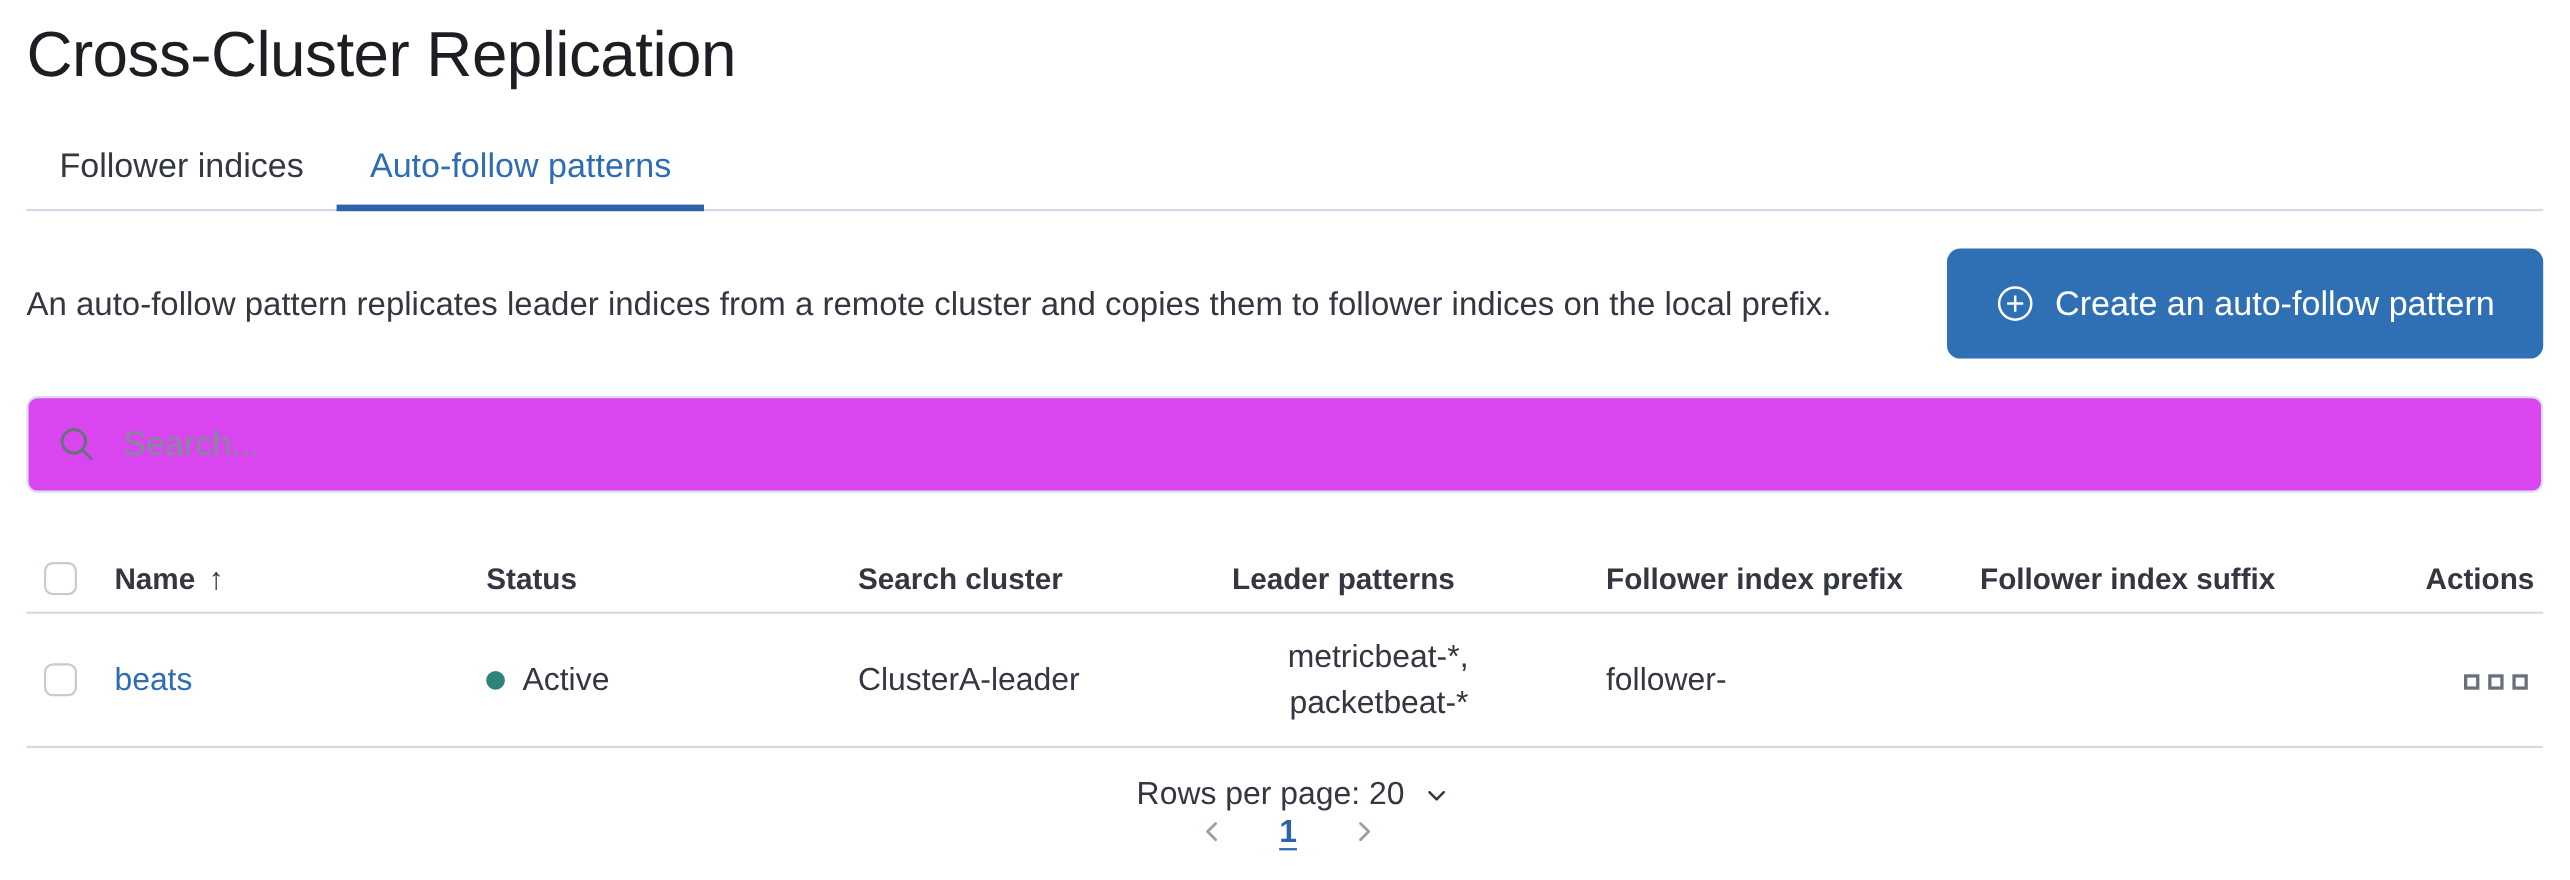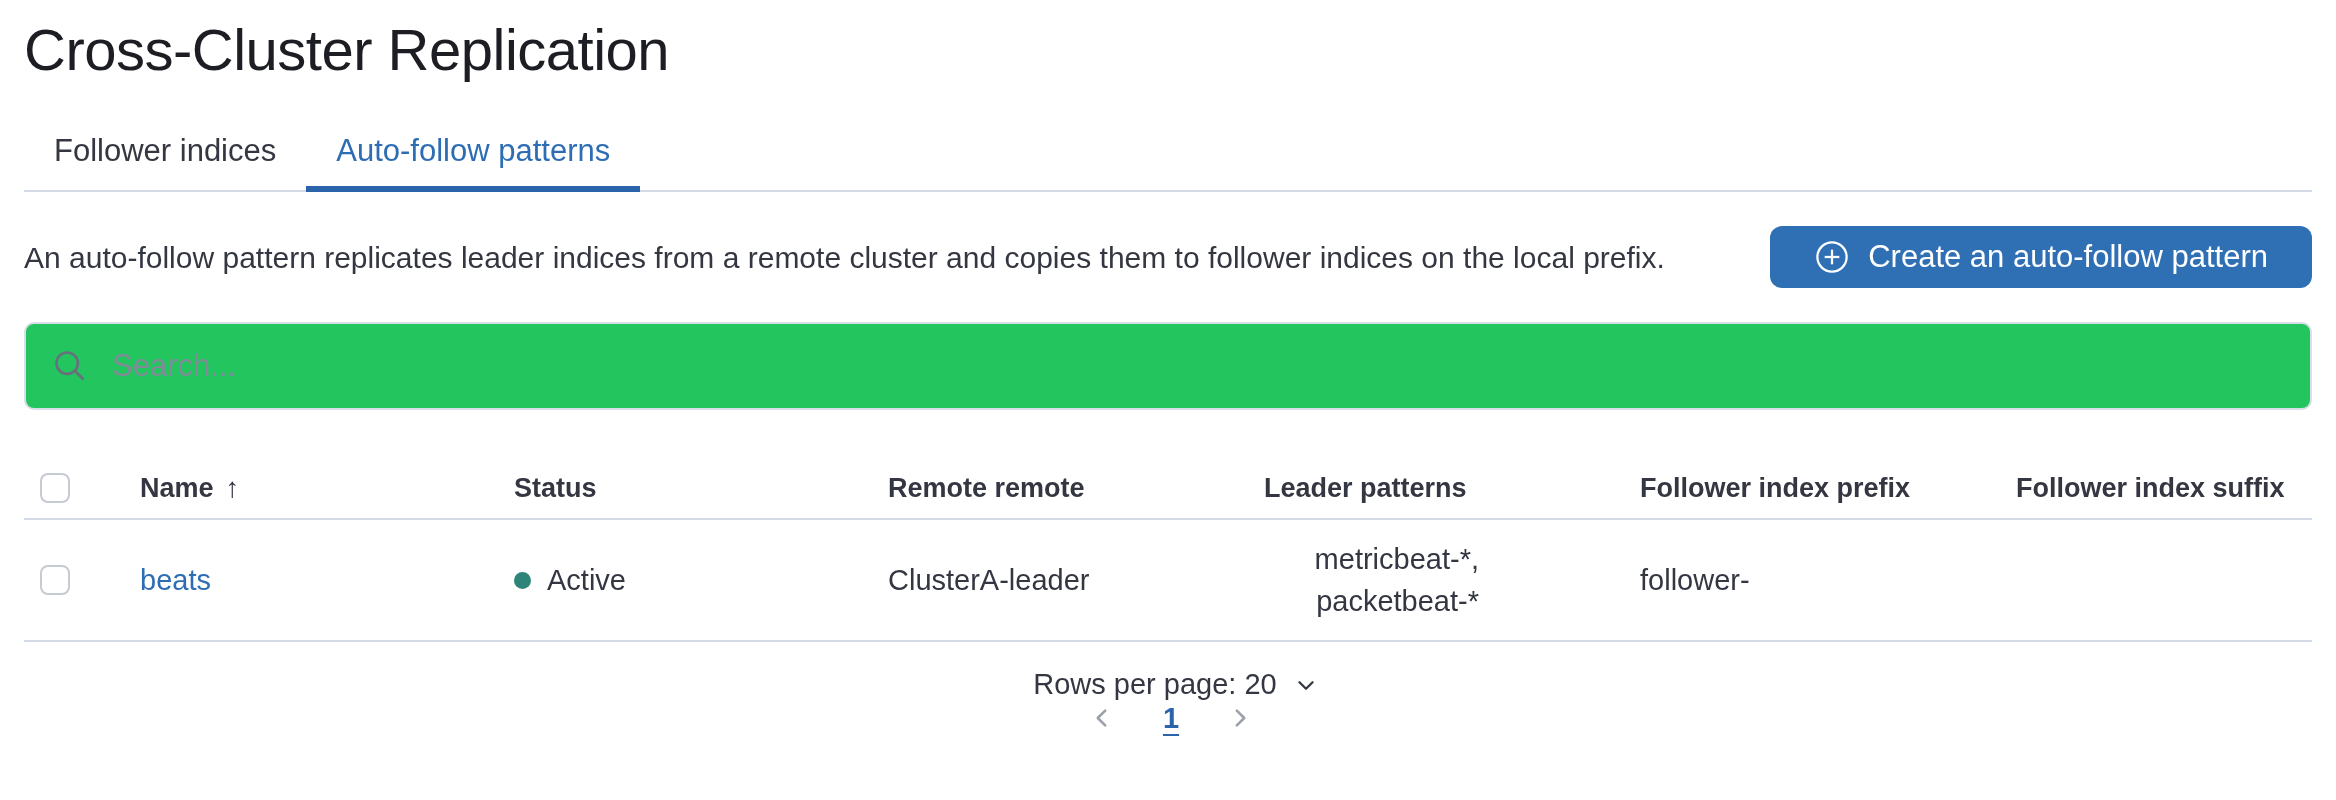--- a/index.html
+++ b/index.html
@@ -56,38 +56,38 @@
   .intro-text {
     max-width: 1700px;
     font-size: 30px;
     line-height: 47px;
     color: #343741;
   }
   .create-btn {
     display: flex;
     align-items: center;
     gap: 18px;
-    height: 62px;
+    height: 100px;
     padding: 0 44px;
     background: #2f70b5;
     color: #ffffff;
     font-size: 31px;
     font-weight: 500;
     font-family: inherit;
     border: none;
     border-radius: 12px;
     cursor: pointer;
     white-space: nowrap;
   }
 
   
   .search-bar {
     margin-top: 34px;
     height: 88px;
-    background: #22c55e;
+    background: #d946ef;
     border: 2px solid #d9dfe9;
     border-radius: 10px;
     display: flex;
     align-items: center;
     padding: 0 26px;
   }
   .search-bar input {
     flex: 1;
     border: none;
     outline: none;
@@ -98,21 +98,20 @@
     margin-left: 24px;
   }
   .search-bar input::placeholder { color: #838a98; }
 
   
   .table { margin-top: 48px; }
   .tr {
     display: grid;
     grid-template-columns: 80px 338px 338px 340px 340px 340px 340px 1fr;
     align-items: center;
-    gap: 36px;
   }
   .thead {
     height: 62px;
     border-bottom: 2px solid #d3dae6;
     font-size: 27px;
     font-weight: 700;
   }
   .tbody-row {
     min-height: 122px;
     border-bottom: 2px solid #d3dae6;
@@ -229,21 +228,21 @@
       <div class="th checkbox-cell">
         <input type="checkbox" class="checkbox" style="">
       </div>
       <div class="th">
         <span class="sort-header">
           <span>Name</span>
           <span class="sort-arrow">↑</span>
         </span>
       </div>
       <div class="th">Status</div>
-      <div class="th">Remote remote</div>
+      <div class="th">Search cluster</div>
       <div class="th">Leader patterns</div>
       <div class="th">Follower index prefix</div>
       <div class="th">Follower index suffix</div>
       <div class="th th-actions">Actions</div>
     </div>
 
     <div class="tr tbody-row">
       <div class="td checkbox-cell">
         <input type="checkbox" class="checkbox" style="">
       </div>

